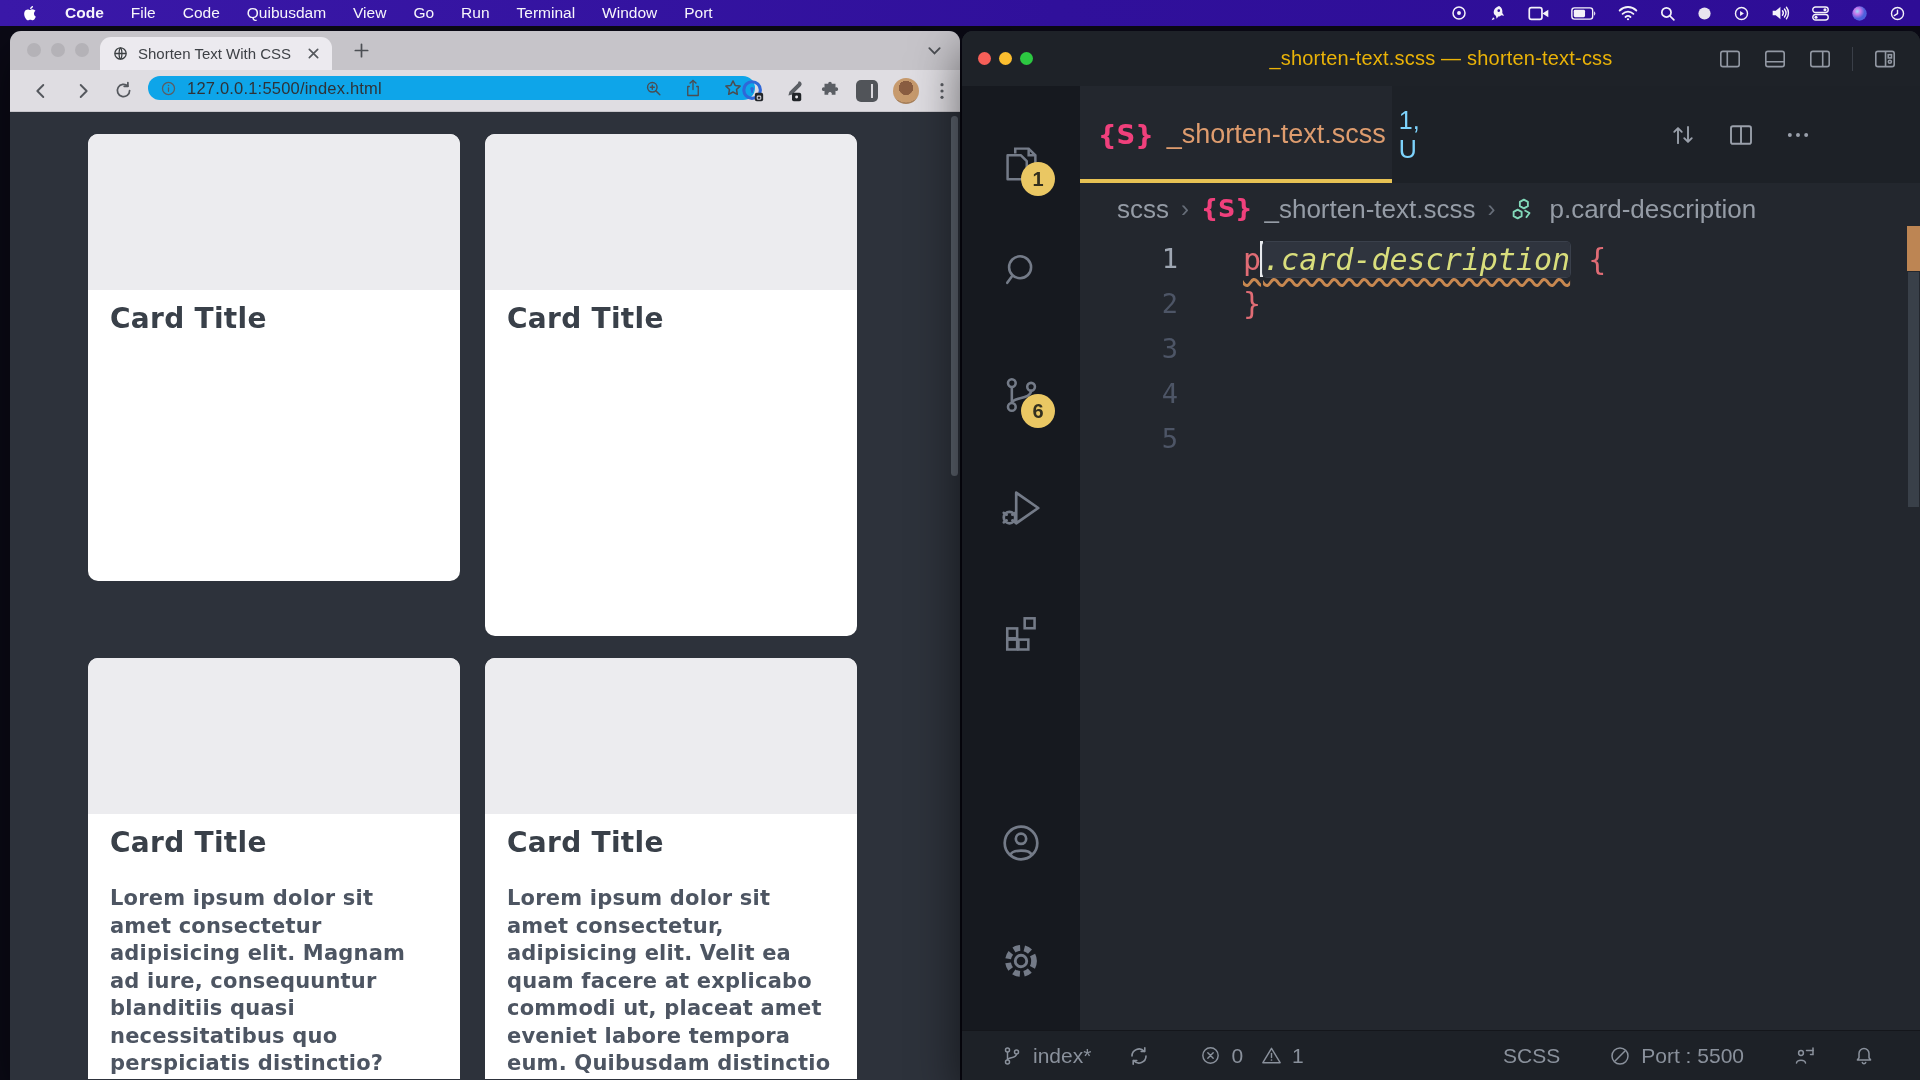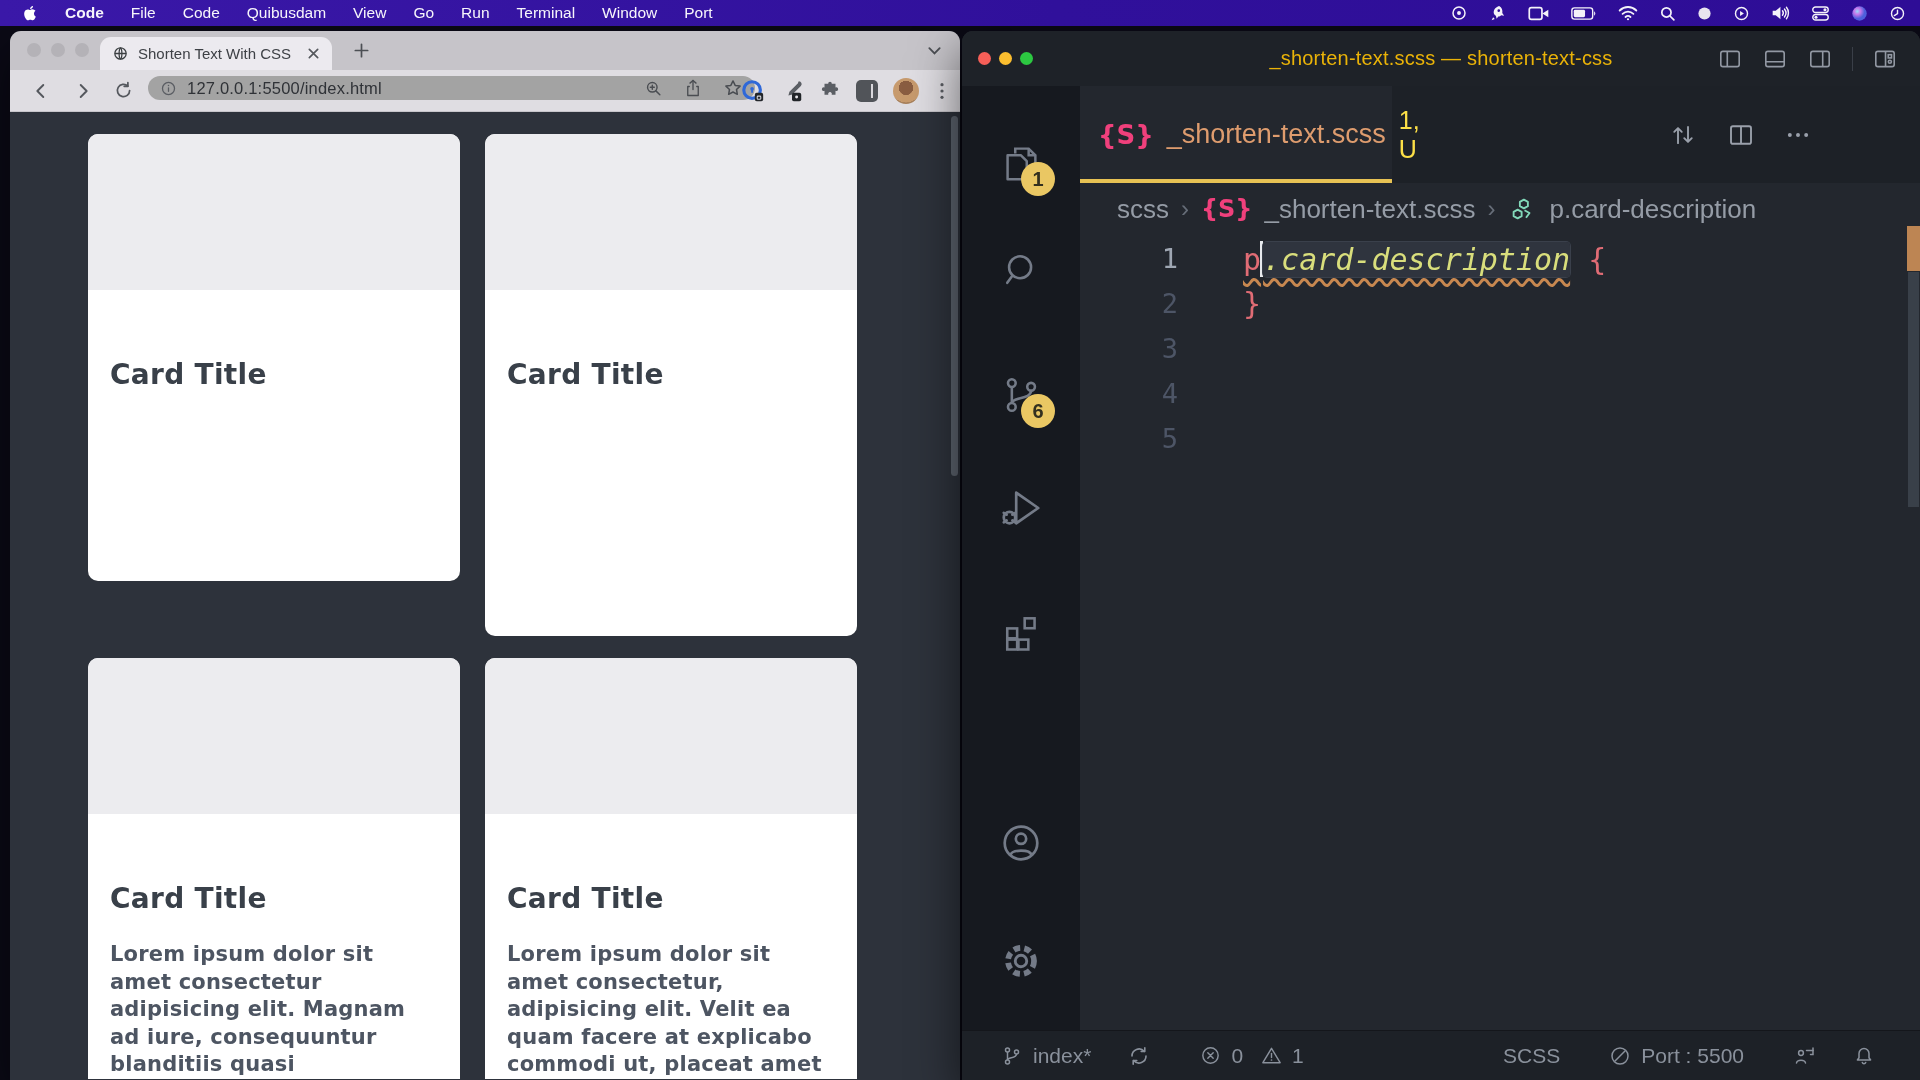--- a/index.html
+++ b/index.html
@@ -28,36 +28,36 @@
   .c-tab { position:absolute; left:90px; top:6px; width:232px; height:33px;
     background:#eceaef; border-radius:11px 11px 0 0; display:flex; align-items:center;
     padding:0 12px; gap:9px; }
   .c-tab-title { font-size:15px; color:#3e4146; flex:1; white-space:nowrap; overflow:hidden; }
   .c-newtab { position:absolute; left:342px; top:10px; color:#4c4f54; }
   .c-tabchevron { position:absolute; right:18px; top:13px; color:#4c4f54; }
   .c-toolbar { height:42px; background:#dfdde2; border-bottom:1px solid #c7c5ca;
     display:flex; align-items:center; position:relative; }
   .c-nav { position:absolute; display:flex; align-items:center; color:#55585e; }
   .c-back { left:20px; } .c-fwd { left:62px; } .c-reload { left:103px; }
-  .c-urlpill { position:absolute; left:138px; top:6px; width:607px; height:24px; background:#a3a3a3;
+  .c-urlpill { position:absolute; left:138px; top:6px; width:607px; height:24px; background:#0ea5e9;
     border-radius:15px; display:flex; align-items:center; padding:0 12px; gap:10px; color:#4a4d52; }
   .c-url { font-size:16.5px; color:#2f3237; flex:1; white-space:nowrap; overflow:hidden; letter-spacing:.2px; }
   .c-pill-icons { display:flex; align-items:center; gap:21px; color:#4a4d52; }
   .c-ext-icons { position:absolute; right:10px; display:flex; align-items:center; gap:15px; }
   .c-avatar { width:26px; height:26px; border-radius:50%;
     background:radial-gradient(circle at 50% 38%, #8a5d41 0 34%, #c79a6d 35% 70%, #a8815c 71%); }
   .c-readbox { width:22px; height:22px; border-radius:5px; background:#515459; position:relative; }
   .c-readbox::after { content:""; position:absolute; right:5px; top:4px; bottom:4px; width:2px; background:#d9d7dc; }
 
   
   .c-content { position:relative; height:967px; background:#2d323b; overflow:hidden;
     font-family:"DejaVu Sans", sans-serif; }
   .card { position:absolute; width:372px; background:#fff; border-radius:10px; overflow:hidden; }
   .card-ph { height:156px; background:#ececef; }
-  .card-body { padding:28px 24px 30px 22px;margin-top:40px; }
+  .card-body { padding:12px 24px 30px 22px; }
   .card-title { font-size:28px; font-weight:700; color:#394049; letter-spacing:.3px; }
   .card-text { margin-top:26px; font-size:21px; font-weight:700; color:#4d5562; line-height:1.31; letter-spacing:.2px; }
   .card1 { left:78px; top:22px; height:447px; }
   .card2 { left:475px; top:22px; height:502px; }
   .card3 { left:78px; top:546px; height:560px; }
   .card4 { left:475px; top:546px; height:560px; }
   .c-scrollbar { position:absolute; right:2px; top:4px; width:7px; height:360px;
     background:#5c636d; border-radius:4px; }
 
   
@@ -79,21 +79,21 @@
   .a-icon { position:absolute; left:35px; width:48px; height:48px; display:flex; align-items:center; justify-content:center; }
   .a-badge { position:absolute; right:-10px; bottom:-9px; width:34px; height:34px; border-radius:50%;
     background:#eac763; color:#33301f; font-size:20px; font-weight:700; display:flex; align-items:center;
     justify-content:center; font-family:"Liberation Sans", sans-serif; }
 
   .v-editor { flex:1; position:relative; background:#23272e; min-width:0; }
   .v-tabbar { position:absolute; left:0; top:0; right:0; height:97px; background:#1d2127; }
   .v-tab { position:absolute; left:0; top:0; width:312px; height:97px; background:#23272e;
     display:flex; align-items:center; padding:0 18px; gap:13px; }
   .v-tab-label { font-size:27px; color:#de9c6e; white-space:nowrap; }
-  .v-tab-deco { font-size:25px; color:#fde047; }
+  .v-tab-deco { font-size:25px; color:#7dd3fc; }
   .v-tab-dot { width:21px; height:21px; border-radius:50%; background:#ecd06b; margin-left:6px; }
   .v-tab-underline { position:absolute; left:0; bottom:0; width:312px; height:4px; background:#e7c254; }
   .scss-glyph { color:#f0407c; font-weight:700; font-size:26px; font-family:"DejaVu Sans", sans-serif; }
   .v-tab-actions { position:absolute; right:108px; top:0; height:97px; display:flex; align-items:center;
     gap:28px; color:#9aa0ab; }
 
   .v-breadcrumbs { position:absolute; left:0; right:0; top:97px; height:52px; display:flex; align-items:center;
     padding-left:37px; gap:12px; color:#959ca6; font-size:26px; white-space:nowrap; overflow:hidden; }
   .bc-chev { color:#666d78; font-size:24px; }
   .bc-scss { font-size:24px; }

